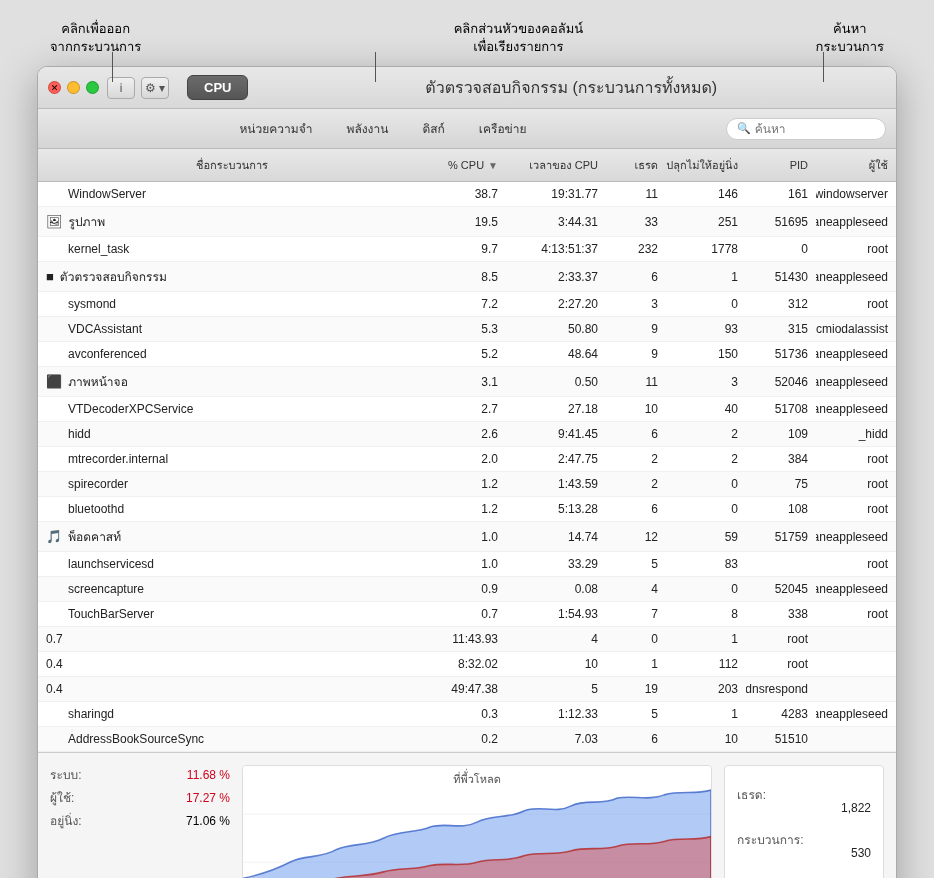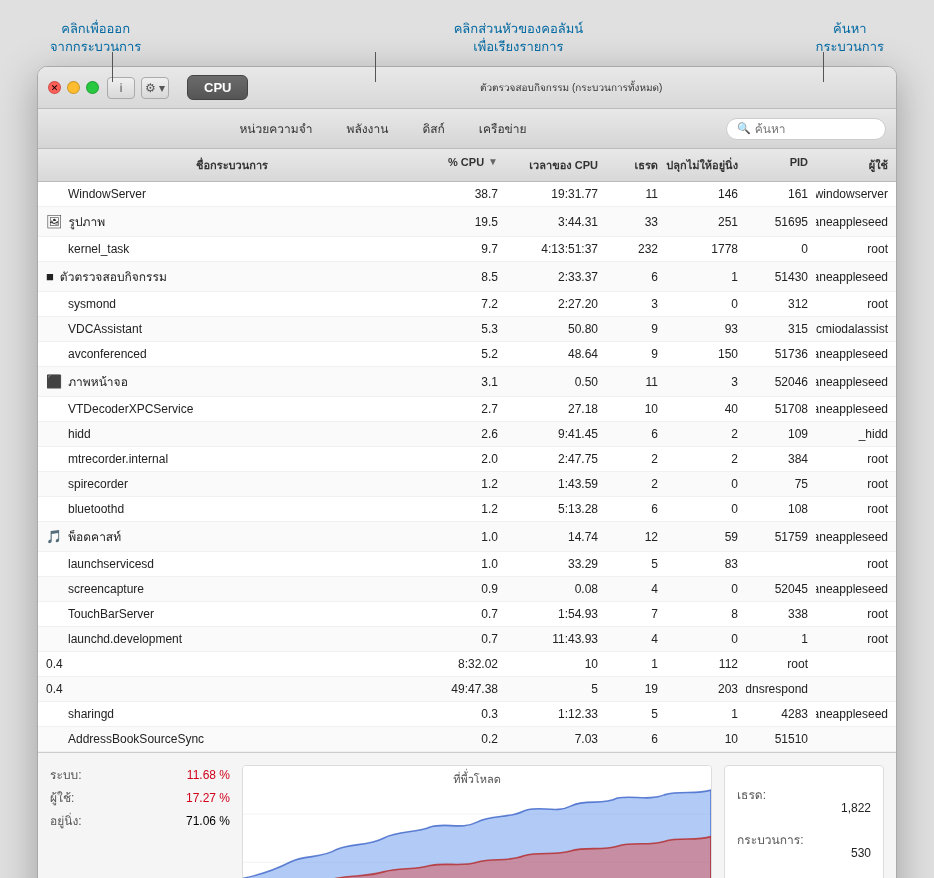--- a/index.html
+++ b/index.html
@@ -16,21 +16,21 @@
     .annotation-area {
       position: relative;
       width: 934px;
     }
 
     .annotations {
       display: flex;
       justify-content: space-between;
       padding: 0 30px 10px 30px;
       font-size: 13px;
-      color: #0369a1;
+      color: #000000;
       line-height: 1.4;
     }
 
     .annotation {
       text-align: center;
       max-width: 160px;
     }
 
     .window {
       width: 860px;
@@ -71,21 +71,21 @@
 
     .tl-close { background: #ff5f57; }
     .tl-min { background: #febc2e; }
     .tl-max { background: #28c840; }
 
     .titlebar-center {
       flex: 1;
       display: flex;
       align-items: center;
       justify-content: center;
-      font-size: 10px;
+      font-size: 16px;
       color: #333;
       font-weight: 500;
     }
 
     .toolbar {
       background: linear-gradient(to bottom, #e8e8e8, #d5d5d5);
       padding: 6px 10px;
       display: flex;
       align-items: center;
       gap: 8px;
@@ -176,24 +176,24 @@
       padding: 4px 0;
     }
 
     .col-header {
       font-size: 11px;
       color: #333;
       padding: 3px 8px;
       text-align: right;
       cursor: pointer;
       display: flex;
+      align-items: center;
       justify-content: flex-end;
       gap: 4px;
       white-space: nowrap;
-      font-weight: bold;
     }
 
     .col-header:first-child {
       justify-content: center;
       text-align: center;
     }
 
     .col-header .sort-arrow { color: #666; font-size: 10px; }
 
     .table-row {
@@ -582,24 +582,20 @@
               <span>TouchBarServer</span>
             </div>
             <div class="cell">0.7</div>
             <div class="cell">1:54.93</div>
             <div class="cell">7</div>
             <div class="cell">8</div>
             <div class="cell">338</div>
             <div class="cell">root</div>
           </div>
           <div class="table-row">
-            <div class="cell">
-              <span style="width: 16px; display: inline-block;"></span>
-              <span>launchd.development</span>
-            </div>
             <div class="cell">0.7</div>
             <div class="cell">11:43.93</div>
             <div class="cell">4</div>
             <div class="cell">0</div>
             <div class="cell">1</div>
             <div class="cell">root</div>
           </div>
           <div class="table-row">
             <div class="cell">0.4</div>
             <div class="cell">8:32.02</div>

